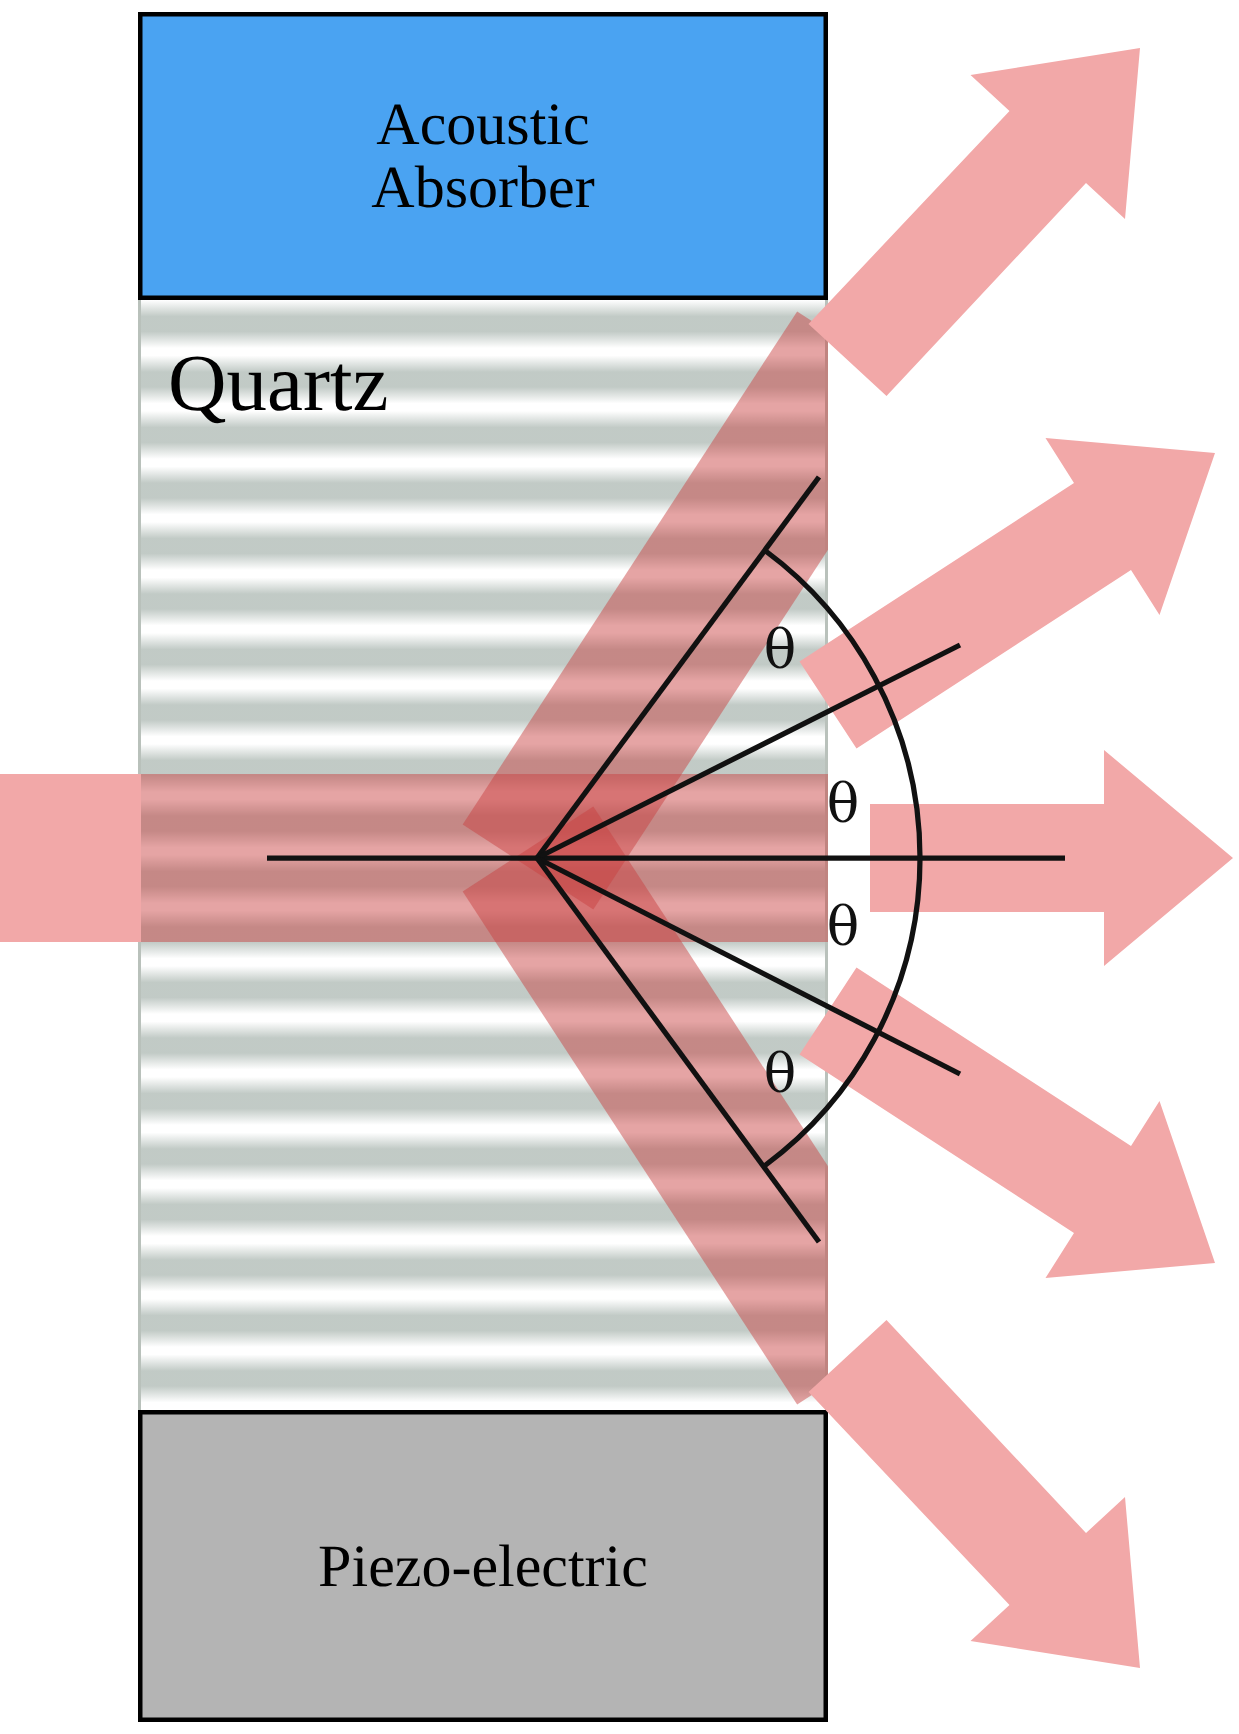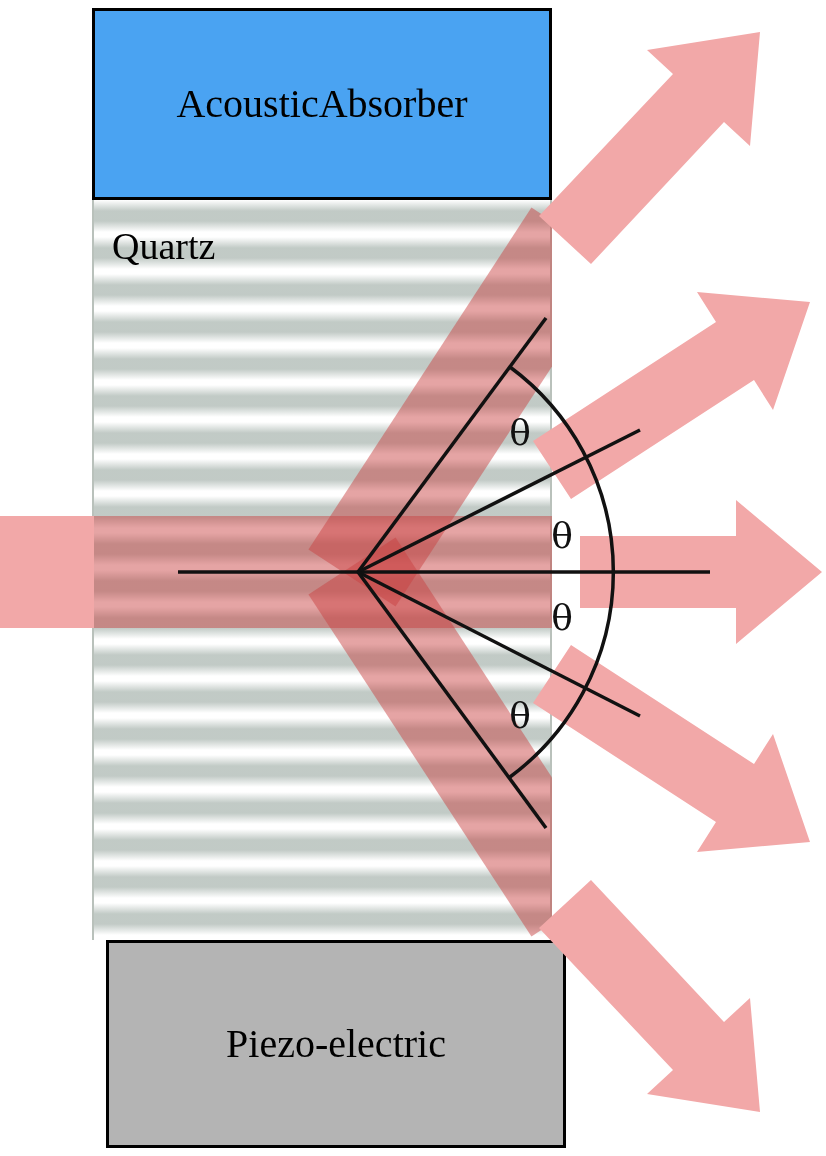--- a/index.html
+++ b/index.html
@@ -15,37 +15,36 @@
     background: #ffffff;
     overflow: hidden;
   }
   
   .block {
     position: absolute;
     left: 92px;
     width: 460px;
     box-sizing: border-box;
     display: flex;
-    flex-direction: row;
+    flex-direction: column;
     align-items: center;
     justify-content: center;
     text-align: right;
   }
   #absorber {
     top: 8px;
     height: 192px;
     background: #4aa3f2;
     border: 3px solid #000;
   }
   #transducer {
     top: 940px;
     height: 208px;
     background: #b4b4b4;
     border: 3px solid #000;
-    margin-left: 14px;
   }
   .block-label {
     font-size: 40px;
     line-height: 1.05;
     color: #000;
   }
   
   #quartz {
     position: absolute;
     left: 92px;
@@ -61,21 +60,21 @@
       rgba(143,159,151,0.55) 11px,
       rgba(143,159,151,0.55) 21px,
       rgba(143,159,151,0.0) 32px,
       rgba(143,159,151,0.0) 37px
     );
   }
   #quartz-label {
     position: absolute;
     left: 112px;
     top: 224px;
-    font-size: 38px;
+    font-size: 54px;
     color: #000;
   }
   
   #overlay {
     position: absolute;
     left: 0;
     top: 0;
     pointer-events: none;
   }
   .theta {

